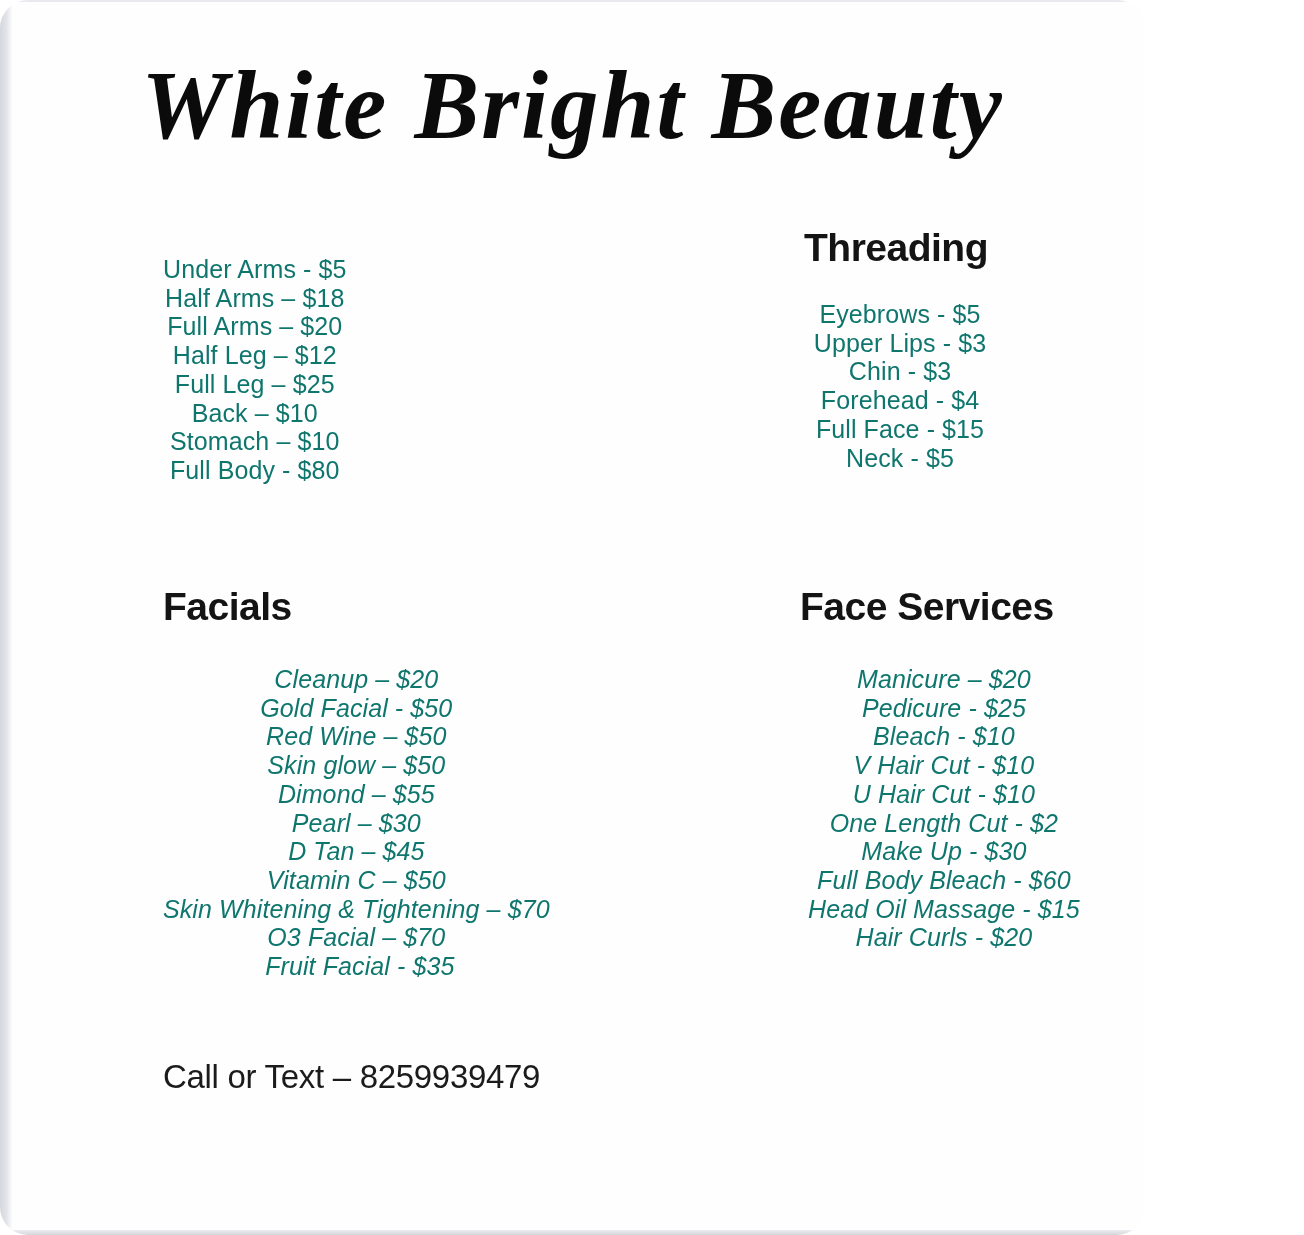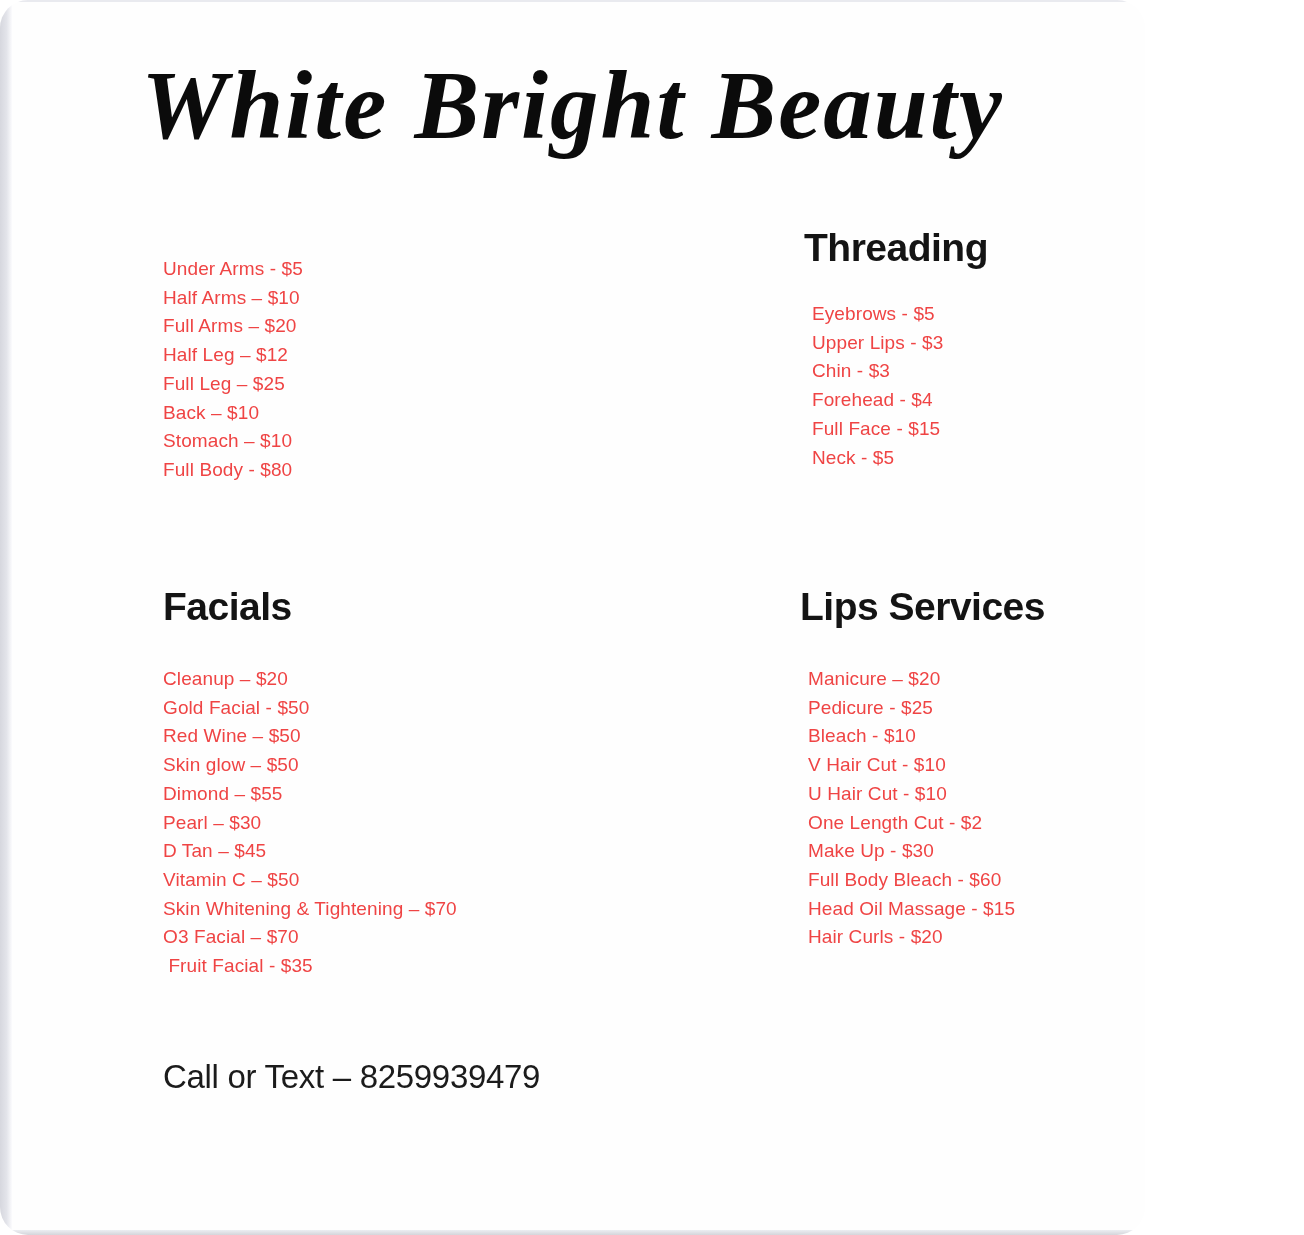--- a/index.html
+++ b/index.html
@@ -63,27 +63,28 @@
     letter-spacing: -0.5px;
     color: #141414;
     line-height: 45px;
   }
   .section ul {
     margin: 30px 0 0 0;
     padding: 0;
     list-style: none;
   }
   .section li {
-    font-size: 19px;
+    font-size: 25px;
     line-height: 28.7px;
-    color: #ef4444;
+    color: #0f766e;
     white-space: pre-wrap;
     letter-spacing: 0.1px;
+    text-align: center;
   }
-  .section.row2 ul { margin-top: 36px; }
+  .section.row2 ul { margin-top: 36px; font-style: italic; }
   .section .indented li { padding-left: 8px; }
   .pos-waxing    { left: 163px; top: 225px; }
   .pos-threading { left: 804px; top: 225px; }
   .pos-facials   { left: 163px; top: 584px; }
   .pos-other     { left: 800px; top: 584px; }
   .contact {
     position: absolute;
     left: 163px;
     top: 1058px;
     font-size: 33px;
@@ -99,21 +100,21 @@
 <div class="page">
   <div class="edge-top"></div>
   <div class="edge-left"></div>
   <div class="edge-bottom"></div>
 
   <div class="title">White Bright Beauty</div>
 
   <div class="section pos-waxing">
     <ul>
       <li>Under Arms - $5</li>
-      <li>Half Arms – $10</li>
+      <li>Half Arms – $18</li>
       <li>Full Arms – $20</li>
       <li>Half Leg – $12</li>
       <li>Full Leg – $25</li>
       <li>Back – $10</li>
       <li>Stomach – $10</li>
       <li>Full Body - $80</li>
     </ul>
   </div>
 
   <div class="section pos-threading">
@@ -139,21 +140,21 @@
       <li>Pearl – $30</li>
       <li>D Tan – $45</li>
       <li>Vitamin C – $50</li>
       <li>Skin Whitening &amp; Tightening – $70</li>
       <li>O3 Facial – $70</li>
       <li> Fruit Facial - $35</li>
     </ul>
   </div>
 
   <div class="section row2 pos-other">
-    <h2>Lips Services</h2>
+    <h2>Face Services</h2>
     <ul class="indented">
       <li>Manicure – $20</li>
       <li>Pedicure - $25</li>
       <li>Bleach - $10</li>
       <li>V Hair Cut - $10</li>
       <li>U Hair Cut - $10</li>
       <li>One Length Cut - $2</li>
       <li>Make Up - $30</li>
       <li>Full Body Bleach - $60</li>
       <li>Head Oil Massage - $15</li>

